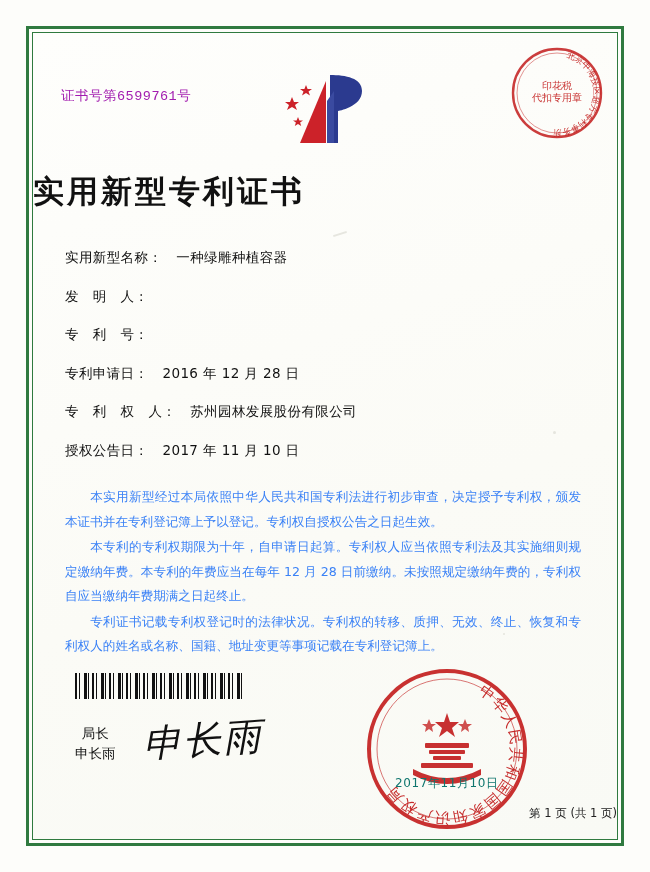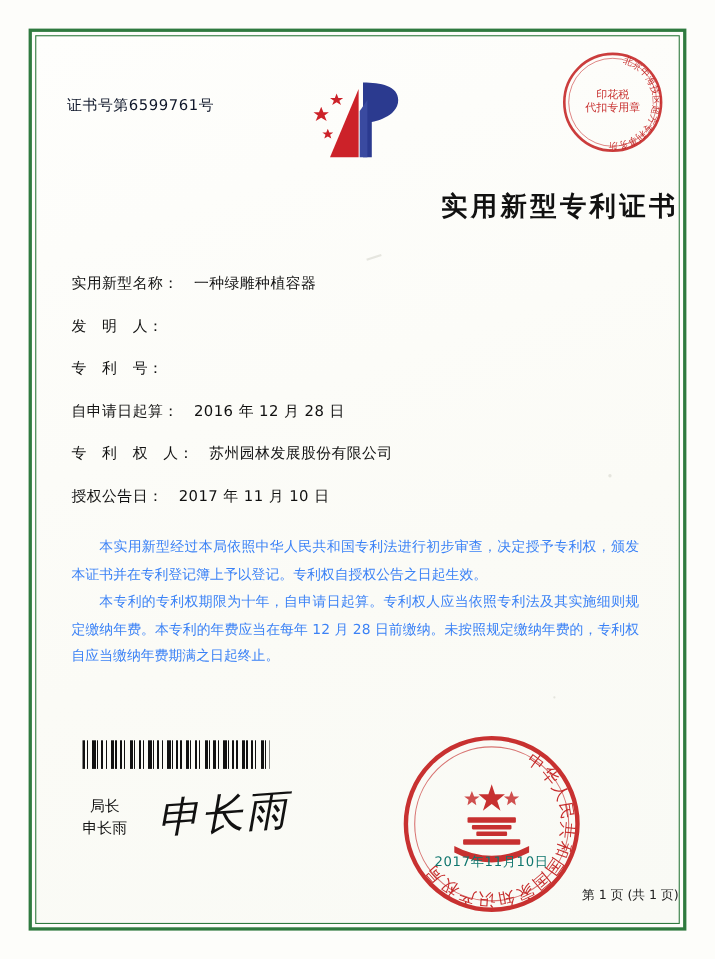--- a/index.html
+++ b/index.html
@@ -56,21 +56,22 @@
     bottom: 33px;
   }
 
   
   .cert-number {
     position: absolute;
     left: 28px;
     top: 54px;
     font-size: 13.5px;
     letter-spacing: 0.5px;
-    color: #0f172a;
+    color: #a21caf;
+    font-family: Liberation Mono, monospace;
   }
 
   
   .logo {
     position: absolute;
     left: 245px;
     top: 38px;
     width: 105px;
     height: 80px;
   }
@@ -82,23 +83,23 @@
     top: 12px;
     width: 96px;
     height: 96px;
   }
 
   .main-title {
     position: absolute;
     left: 0;
     right: 0;
     top: 138px;
-    text-align: right;
+    text-align: left;
     font-family: "DejaVu Serif", "Liberation Serif", serif;
-    font-size: 24px;
+    font-size: 31px;
     font-weight: bold;
     letter-spacing: 3px;
     color: #111;
   }
 
   .fields {
     position: absolute;
     left: 32px;
     top: 216px;
     right: 32px;
@@ -254,36 +255,37 @@
         <span class="field-label">实用新型名称：</span>
         <span class="field-value">一种绿雕种植容器</span>
       </div>
       <div class="field-row">
         <span class="field-label">发　明　人：</span>
       </div>
       <div class="field-row">
         <span class="field-label">专　利　号：</span>
       </div>
       <div class="field-row">
-        <span class="field-label">自申请日起算：</span>
+        <span class="field-label">专利申请日：</span>
         <span class="field-value">2016 年 12 月 28 日</span>
       </div>
       <div class="field-row">
         <span class="field-label">专　利　权　人：</span>
         <span class="field-value">苏州园林发展股份有限公司</span>
       </div>
       <div class="field-row">
         <span class="field-label">授权公告日：</span>
         <span class="field-value">2017 年 11 月 10 日</span>
       </div>
     </div>
 
     <div class="paragraphs">
       <p>本实用新型经过本局依照中华人民共和国专利法进行初步审查，决定授予专利权，颁发本证书并在专利登记簿上予以登记。专利权自授权公告之日起生效。</p>
       <p>本专利的专利权期限为十年，自申请日起算。专利权人应当依照专利法及其实施细则规定缴纳年费。本专利的年费应当在每年 12 月 28 日前缴纳。未按照规定缴纳年费的，专利权自应当缴纳年费期满之日起终止。</p>
+      <p>专利证书记载专利权登记时的法律状况。专利权的转移、质押、无效、终止、恢复和专利权人的姓名或名称、国籍、地址变更等事项记载在专利登记簿上。</p>
     </div>
 
     <div class="barcode"></div>
 
     <div class="director-block">
       <div>局长</div>
       <div>申长雨</div>
     </div>
 
     <div class="signature">申长雨</div>

